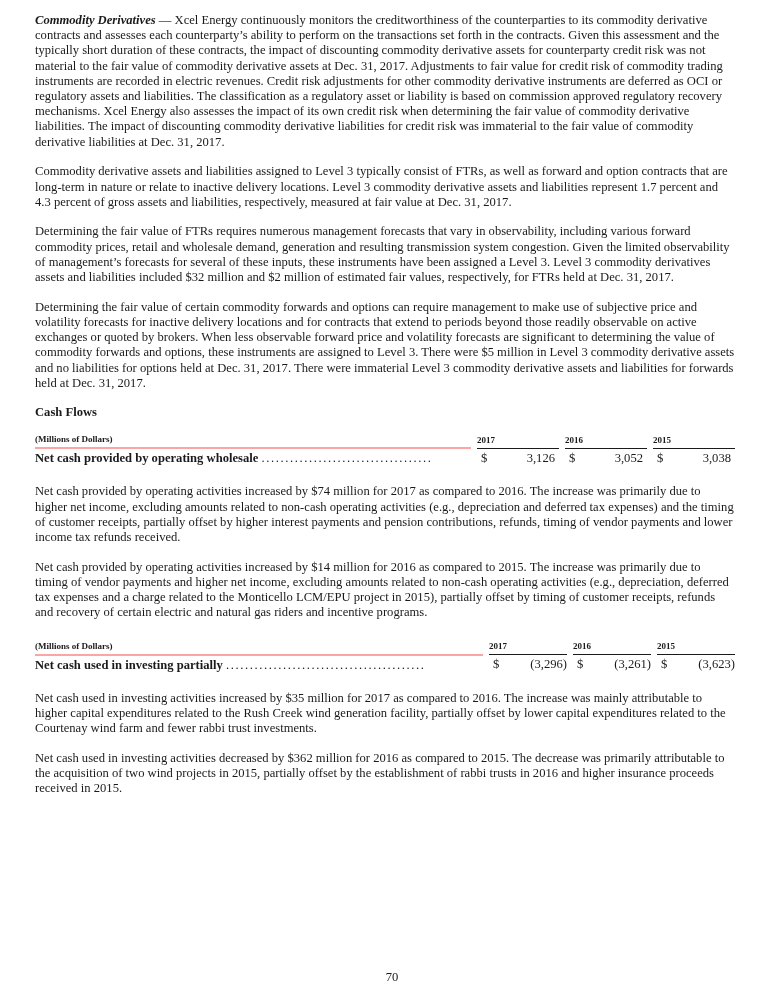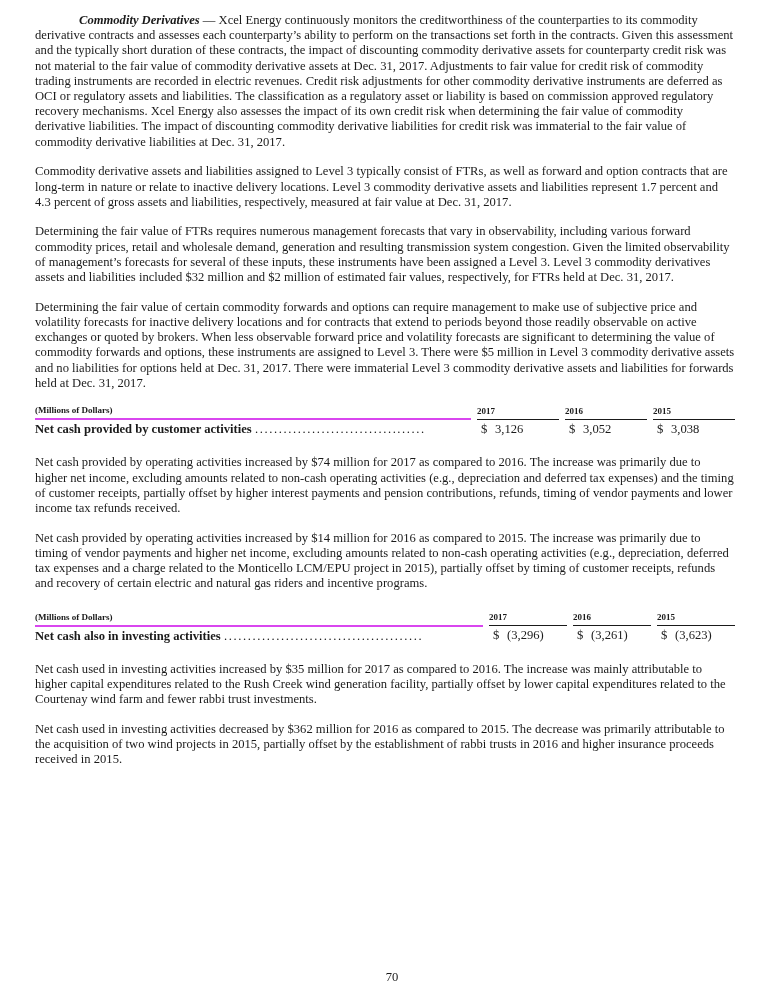--- a/index.html
+++ b/index.html
@@ -3,67 +3,68 @@
 <meta charset="utf-8">
 <style>
   html, body { margin: 0; padding: 0; background: #ffffff; }
   body {
     width: 768px; height: 1000px; position: relative; overflow: hidden;
     font-family: "Liberation Serif", serif; color: #1a1a1a;
     font-size: 12.6px; line-height: 15.2px;
   }
   .page { position: absolute; left: 35px; top: 13px; width: 700px; }
   p { margin: 0 0 14.5px 0; text-align: left; }
-  .lead-in { font-weight: bold; font-style: italic; margin-left: 44px; }
+  .lead-in { font-weight: bold; font-style: italic; }
   h2, h3 { font-size: 12.6px; font-weight: bold; margin: 0 0 14px 0; line-height: 15px; }
   .fin-table { width: 700px; border-collapse: collapse; margin: 0 0 18px 0; }
   .fin-table td, .fin-table th { padding: 0; white-space: nowrap; }
   .fin-table thead th {
     font-size: 9px; font-weight: bold; line-height: 11px; padding-bottom: 2px;
     border-bottom: 1.4px solid #1a1a1a;
   }
-  .fin-table thead th.units { text-align: left; border-bottom: 2px solid #d946ef; }
+  .fin-table thead th.units { text-align: left; border-bottom: 2px solid #fca5a5; }
   .fin-table thead th.year { text-align: left; }
   .fin-table thead th.gap { border-bottom: none; width: 6px; }
   .fin-table tbody td { font-size: 12.6px; line-height: 16px; padding-top: 1px; }
   .fin-table tbody td.label { font-weight: bold; overflow: hidden; }
   .fin-table tbody td.label .dots { font-weight: normal; letter-spacing: 1.6px; color: #1a1a1a; }
   .fin-table td.dollar { text-align: left; padding-left: 4px; width: 14px; }
-  .fin-table td.amount { text-align: left; width: 60px; }
+  .fin-table td.amount { text-align: right; width: 60px; }
   .fin-table td.amount.neg { padding-right: 0; }
   .fin-table td.amount.pos { padding-right: 4px; }
   .page-number { position: absolute; left: 8px; width: 768px; top: 970px; text-align: center; font-size: 12.6px; }
 </style>
 </head>
 <body>
 
 <div class="page">
 
   <p><span class="lead-in">Commodity Derivatives</span><span> — Xcel Energy continuously monitors the creditworthiness of the counterparties to its commodity derivative contracts and assesses each counterparty’s ability to perform on the transactions set forth in the contracts.  Given this assessment and the typically short duration of these contracts, the impact of discounting commodity derivative assets for counterparty credit risk was not material to the fair value of commodity derivative assets at Dec. 31, 2017.  Adjustments to fair value for credit risk of commodity trading instruments are recorded in electric revenues.  Credit risk adjustments for other commodity derivative instruments are deferred as OCI or regulatory assets and liabilities.  The classification as a regulatory asset or liability is based on commission approved regulatory recovery mechanisms.  Xcel Energy also assesses the impact of its own credit risk when determining the fair value of commodity derivative liabilities.  The impact of discounting commodity derivative liabilities for credit risk was immaterial to the fair value of commodity derivative liabilities at Dec. 31, 2017.</span></p>
 
   <p>Commodity derivative assets and liabilities assigned to Level 3 typically consist of FTRs, as well as forward and option contracts that are long-term in nature or relate to inactive delivery locations.  Level 3 commodity derivative assets and liabilities represent 1.7 percent and 4.3 percent of gross assets and liabilities, respectively, measured at fair value at Dec. 31, 2017.</p>
   <p>Determining the fair value of FTRs requires numerous management forecasts that vary in observability, including various forward commodity prices, retail and wholesale demand, generation and resulting transmission system congestion.  Given the limited observability of management’s forecasts for several of these inputs, these instruments have been assigned a Level 3.  Level 3 commodity derivatives assets and liabilities included $32 million and $2 million of estimated fair values, respectively, for FTRs held at Dec. 31, 2017.</p>
   <p>Determining the fair value of certain commodity forwards and options can require management to make use of subjective price and volatility forecasts for inactive delivery locations and for contracts that extend to periods beyond those readily observable on active exchanges or quoted by brokers.  When less observable forward price and volatility forecasts are significant to determining the value of commodity forwards and options, these instruments are assigned to Level 3.  There were $5 million in Level 3 commodity derivative assets and no liabilities for options held at Dec. 31, 2017.  There were immaterial Level 3 commodity derivative assets and liabilities for forwards held at Dec. 31, 2017.</p>
 
+  <h3>Cash Flows</h3>
 
   <table class="fin-table">
     <thead>
       <tr>
         <th class="units">(Millions of Dollars)</th>
         <th class="gap"></th>
         <th class="year" colspan="2">2017</th>
         <th class="gap"></th>
         <th class="year" colspan="2">2016</th>
         <th class="gap"></th>
         <th class="year" colspan="2">2015</th>
       </tr>
     </thead>
     <tbody>
       <tr>
-        <td class="label"><span>Net cash provided by customer activities</span> <span class="dots">....................................</span></td>
+        <td class="label"><span>Net cash provided by operating wholesale</span> <span class="dots">....................................</span></td>
         <td></td>
         <td class="dollar">$</td>
         <td class="amount pos">3,126</td>
         <td></td>
         <td class="dollar">$</td>
         <td class="amount pos">3,052</td>
         <td></td>
         <td class="dollar">$</td>
         <td class="amount pos">3,038</td>
       </tr>
@@ -80,21 +81,21 @@
         <th class="gap"></th>
         <th class="year" colspan="2">2017</th>
         <th class="gap"></th>
         <th class="year" colspan="2">2016</th>
         <th class="gap"></th>
         <th class="year" colspan="2">2015</th>
       </tr>
     </thead>
     <tbody>
       <tr>
-        <td class="label"><span>Net cash also in investing activities</span> <span class="dots">..........................................</span></td>
+        <td class="label"><span>Net cash used in investing partially</span> <span class="dots">..........................................</span></td>
         <td></td>
         <td class="dollar">$</td>
         <td class="amount neg">(3,296)</td>
         <td></td>
         <td class="dollar">$</td>
         <td class="amount neg">(3,261)</td>
         <td></td>
         <td class="dollar">$</td>
         <td class="amount neg">(3,623)</td>
       </tr>

